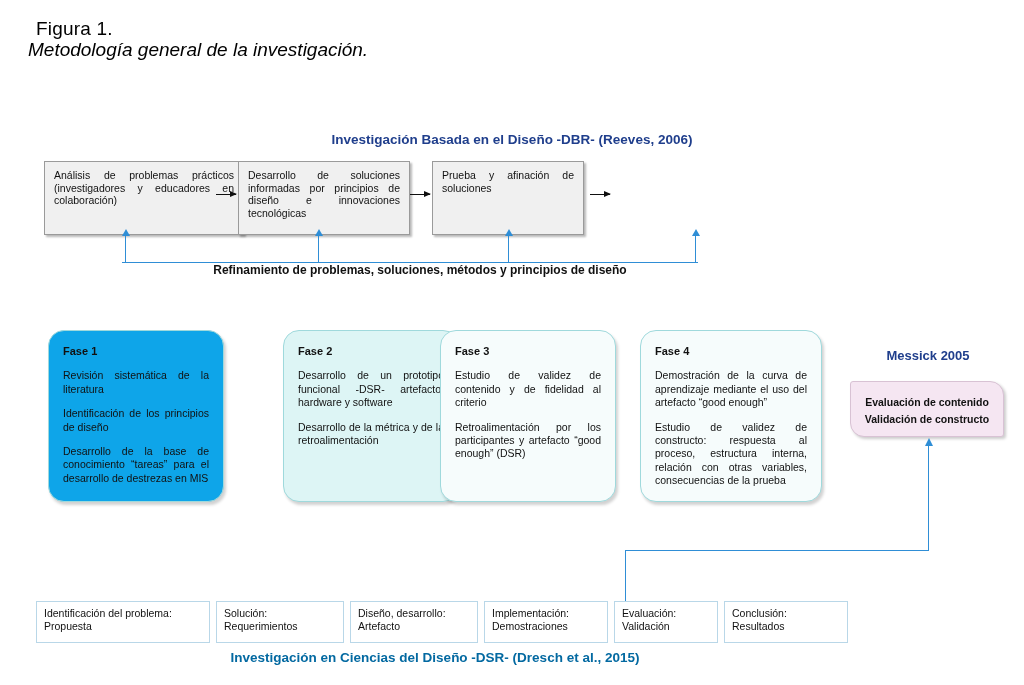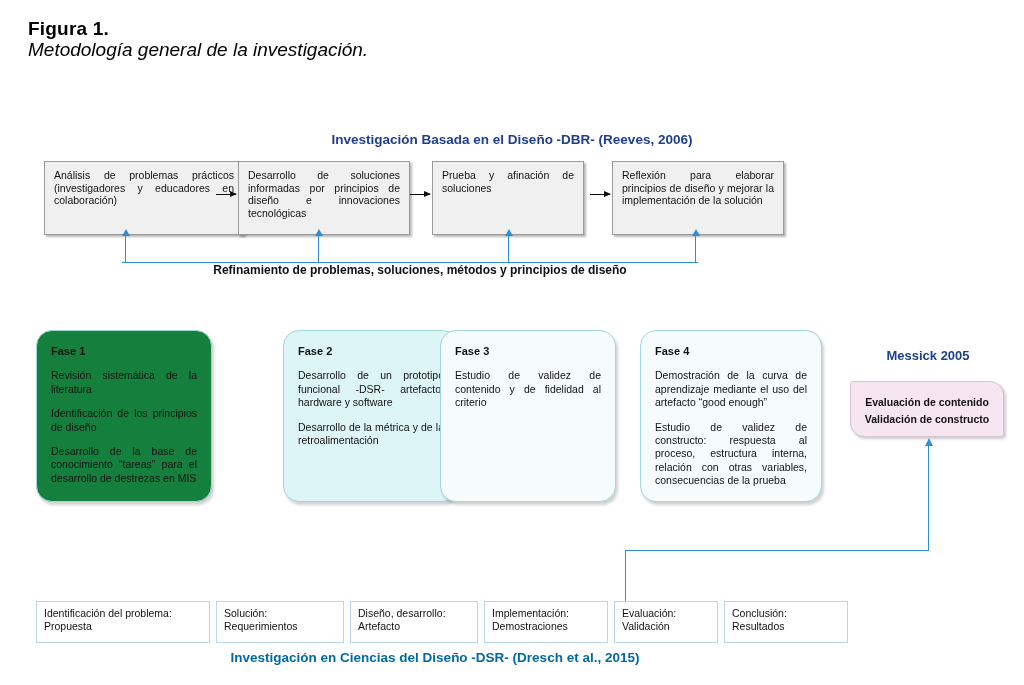--- a/index.html
+++ b/index.html
@@ -17,24 +17,24 @@
   }
   .page {
     position: relative;
     width: 1024px;
     height: 685px;
   }
 
   
   .fig-title {
     position: absolute;
-    left: 28px;
+    left: 36px;
     top: 18px;
     font-size: 19px;
-    font-weight: bold;
+    font-weight: normal;
     letter-spacing: 0.2px;
   }
   .fig-subtitle {
     position: absolute;
     left: 28px;
     top: 39px;
     font-size: 19px;
     font-style: italic;
   }
 
@@ -158,21 +158,21 @@
     border-radius: 16px;
     background: #eefafa;
     box-shadow: 2px 3px 3px rgba(0,0,0,0.18);
     box-sizing: border-box;
     padding: 14px 14px 0 14px;
     font-size: 10.5px;
     line-height: 13.4px;
     color: #111;
     text-align: justify;
   }
-  .phase.p1 { left: 0px;   background: #15803d; }
+  .phase.p1 { left: 12px;   background: #0ea5e9; }
   .phase.p2 { left: 202px; background: #ddf5f5; margin-left: 45px; }
   .phase.p3 { left: 404px; background: #f6fcfc; }
   .phase.p4 { left: 604px; width: 182px; background: #f6fcfc; }
   .phase-title {
     font-weight: bold;
     font-size: 11px;
     margin-bottom: 11px;
   }
   .phase p { margin: 0 0 11px 0; }
 
@@ -293,21 +293,20 @@
 
   <div class="fig-title">Figura 1.</div>
   <div class="fig-subtitle">Metodología general de la investigación.</div>
 
   <div class="dbr-heading">Investigación Basada en el Diseño -DBR- (Reeves, 2006)</div>
 
   <div class="dbr-row">
     <div class="dbr-box b1">Análisis de problemas prácticos (investigadores y educadores en colaboración)</div>
     <div class="dbr-box b2">Desarrollo de soluciones informadas por principios de diseño e innovaciones tecnológicas</div>
     <div class="dbr-box b3">Prueba y afinación de soluciones</div>
-    <div class="dbr-box b4">Reflexión para elaborar principios de diseño y mejorar la implementación de la solución</div>
   </div>
 
   <div class="arrow-h ah1"></div>
   <div class="arrow-h ah2"></div>
   <div class="arrow-h ah3"></div>
 
   <div class="loop">
     <div class="loop-line"></div>
     <div class="loop-up lu1"></div>
     <div class="loop-up lu2"></div>
@@ -327,20 +326,21 @@
 
     <div class="phase p2">
       <div class="phase-title">Fase 2</div>
       <p>Desarrollo de un prototipo funcional -DSR- artefacto: hardware y software</p>
       <p>Desarrollo de la métrica y de la retroalimentación</p>
     </div>
 
     <div class="phase p3">
       <div class="phase-title">Fase 3</div>
       <p>Estudio de validez de contenido y de fidelidad al criterio</p>
+      <p>Retroalimentación por los participantes y artefacto “good enough” (DSR)</p>
     </div>
 
     <div class="phase p4">
       <div class="phase-title">Fase 4</div>
       <p>Demostración de la curva de aprendizaje mediante el uso del artefacto “good enough”</p>
       <p>Estudio de validez de constructo: respuesta al proceso, estructura interna, relación con otras variables, consecuencias de la prueba</p>
     </div>
 
   </div>
 

